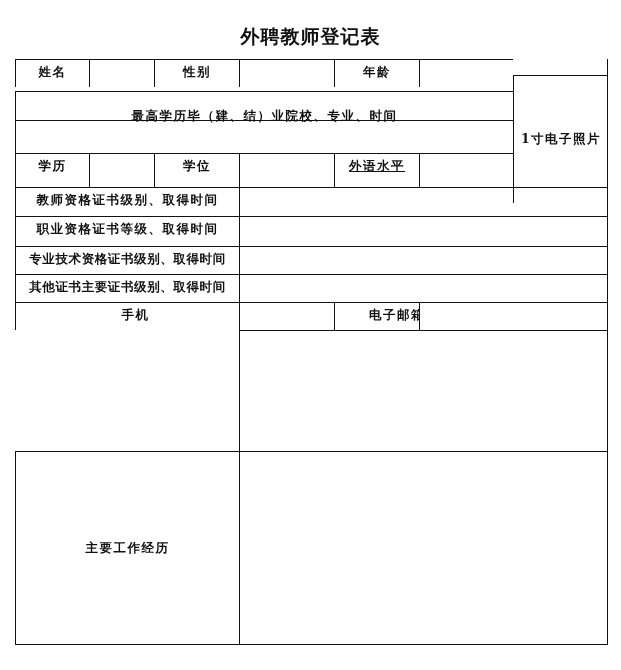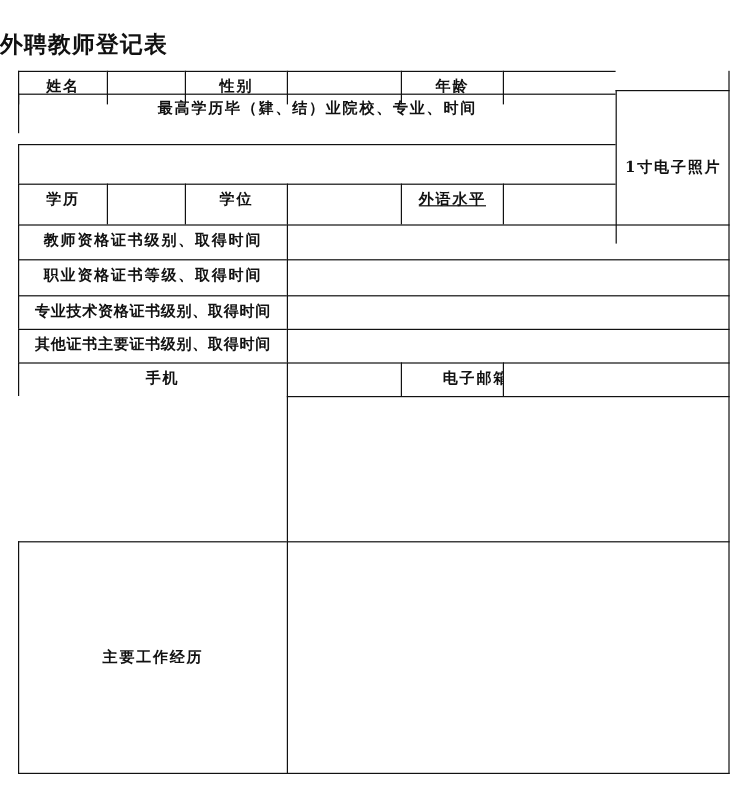--- a/index.html
+++ b/index.html
@@ -10,20 +10,21 @@
       width: 621px; height: 670px;
       position: relative;
       overflow: hidden;
       font-family: "DejaVu Serif", "Liberation Serif", serif;
       color: #111;
     }
     .title {
       position: absolute;
       left: 0; width: 621px;
       top: 24px;
+      text-align: center;
       font-size: 19px;
       font-weight: bold;
       letter-spacing: 1px;
       font-family: "DejaVu Serif", "Liberation Serif", serif;
     }
     .form {
       position: absolute;
       left: 15px; top: 59px;
       width: 593px; height: 586px;
     }
@@ -67,21 +68,21 @@
   <div class="cell blank" style="left:224px;top:0;width:95px;height:28px;">
       <input value="" style="">
     </div>
   <div class="cell top" style="left:319px;top:0;width:85px;height:28px;">年龄</div>
   <div class="cell blank" style="left:404px;top:0;width:94px;height:28px;">
       <input value="" style="">
     </div>
 
   <div class="cell mid" style="left:498px;top:16px;width:95px;height:128px;">1寸电子照片</div>
 
-  <div class="cell top" style="left:0;top:19px;width:498px;height:33px;padding-top:3px;text-align:right;">最高学历毕（肄、结）业院校、专业、时间</div>
+  <div class="cell top" style="left:0;top:32px;width:498px;height:33px;padding-top:16px;text-align:right;">最高学历毕（肄、结）业院校、专业、时间</div>
 
   <div class="cell blank" style="left:0;top:61px;width:498px;height:33px;">
       <input value="" style="">
     </div>
 
   <div class="cell top" style="left:0;top:94px;width:74px;height:34px;">学历</div>
   <div class="cell blank" style="left:74px;top:94px;width:65px;height:34px;">
       <input value="" style="">
     </div>
   <div class="cell top" style="left:139px;top:94px;width:85px;height:34px;">学位</div>

